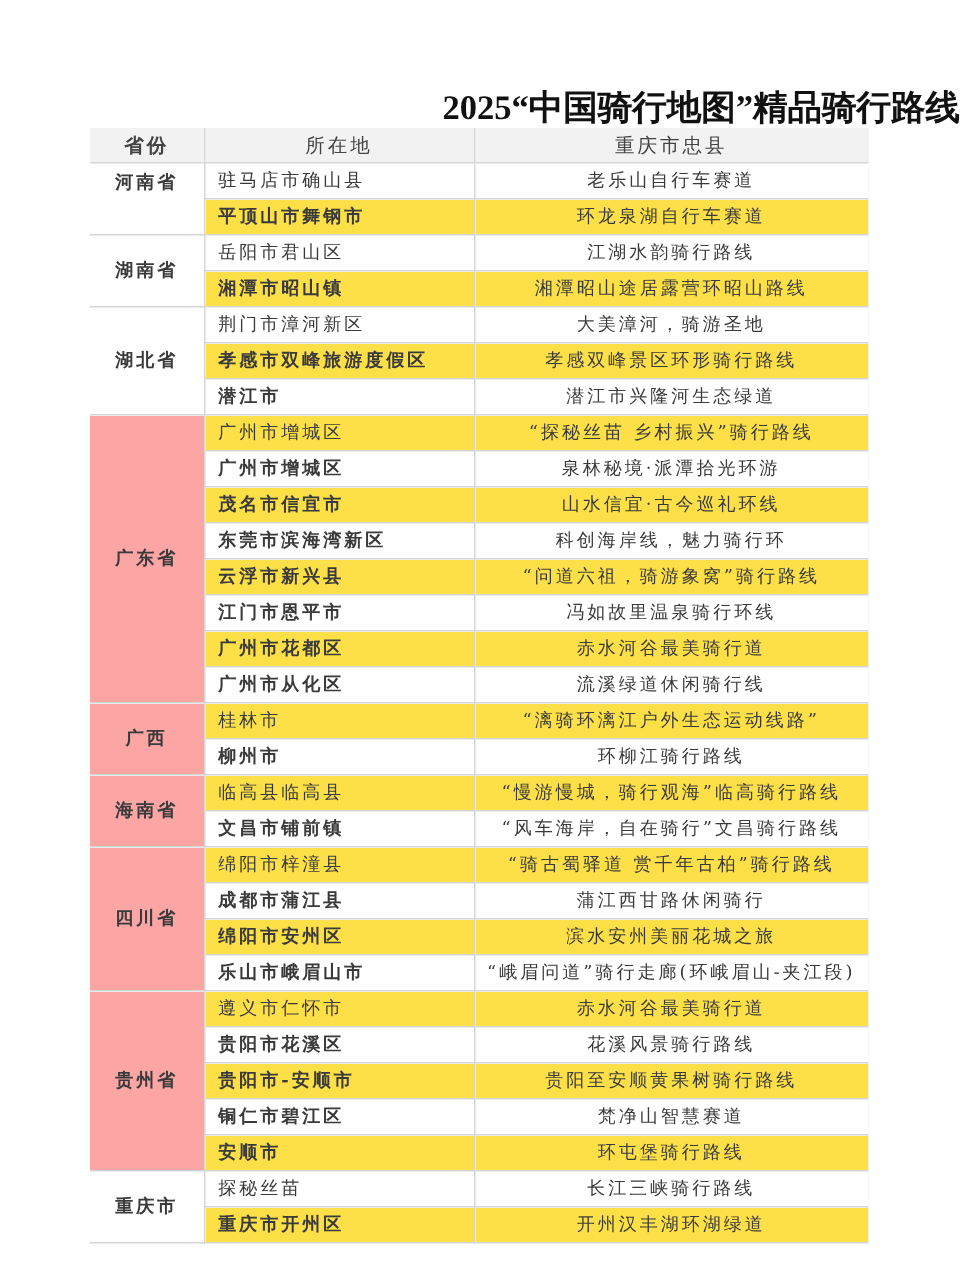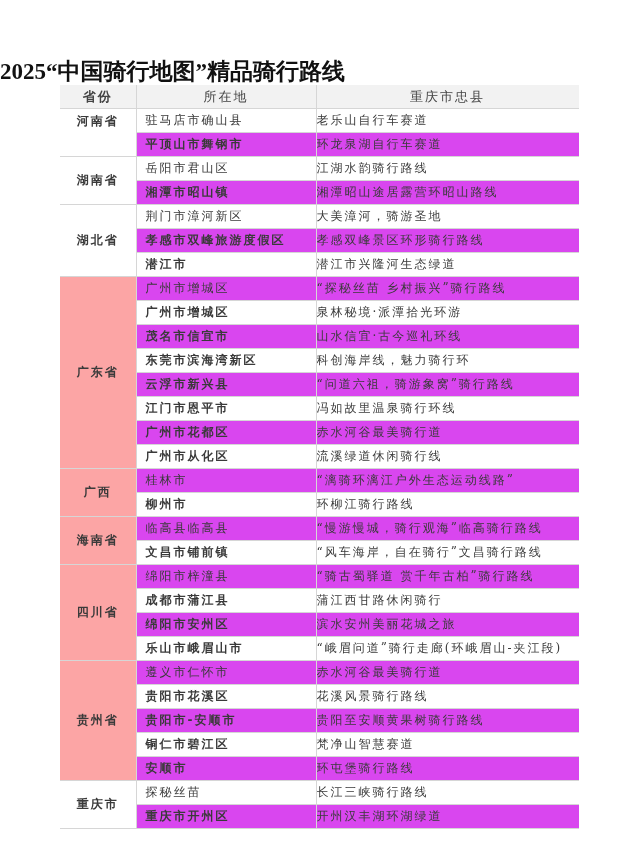--- a/index.html
+++ b/index.html
@@ -1,32 +1,32 @@
 <!DOCTYPE html>
 <html><head>
   <meta charset="utf-8">
   <style>
     html, body { margin: 0; padding: 0; background: #ffffff; }
     body { width: 640px; height: 849px; position: relative; overflow: hidden;
            font-family: "DejaVu Serif", "Liberation Serif", serif; color: #333; }
-    .title { position: absolute; top: 58px; left: 0; width: 640px; text-align: left;
+    .title { position: absolute; top: 58px; left: 0; width: 640px; text-align: right;
              font-family: "Liberation Serif", "DejaVu Serif", serif; font-weight: bold;
              font-size: 23px; color: #111; letter-spacing: 0px; line-height: 28px; }
     .table-wrap { position: absolute; top: 85px; left: 60px; width: 519px; height: 745px; overflow: hidden; }
     table { border-collapse: collapse; width: 519px; table-layout: fixed; }
     col.c1 { width: 76px; } col.c2 { width: 180px; } col.c3 { width: 263px; }
     th, td { border: 1px solid #d6d6d6; height: 23px; padding: 0; font-size: 12px;
              font-weight: normal; letter-spacing: 2px; color: #3a3a3a; white-space: nowrap; overflow: hidden; }
     th { background: #f2f2f2; text-align: center; font-size: 13px; color: #444; }
     td.prov { text-align: center; vertical-align: middle; background: #ffffff; margin-top: 28px; }
     td.prov.top { vertical-align: top; padding-top: 4px; }
     td.prov.gray { background: #fca5a5; }
     td.loc { text-align: left; padding-left: 9px; }
-    td.route { text-align: left; }
-    tr.even td.loc, tr.even td.route { background: #d946ef; }
+    td.route { text-align: center; }
+    tr.even td.loc, tr.even td.route { background: #fde047; }
     tr.odd td.loc, tr.odd td.route { background: #ffffff; margin-left: 44px; }
     thead tr th { border-top: none; }
     th:first-child, td:first-child { border-left: none; font-weight: bold; }
   </style>
 </head>
 <body>
 
 <div class="title">2025“中国骑行地图”精品骑行路线</div>
 
 <div class="table-wrap">

